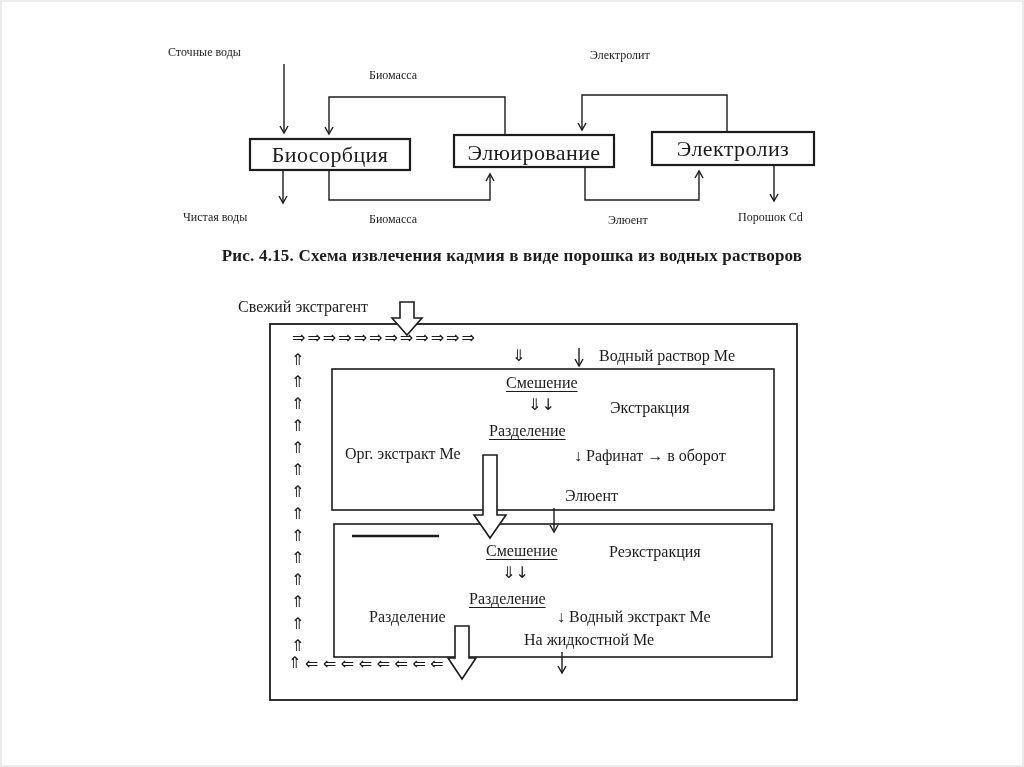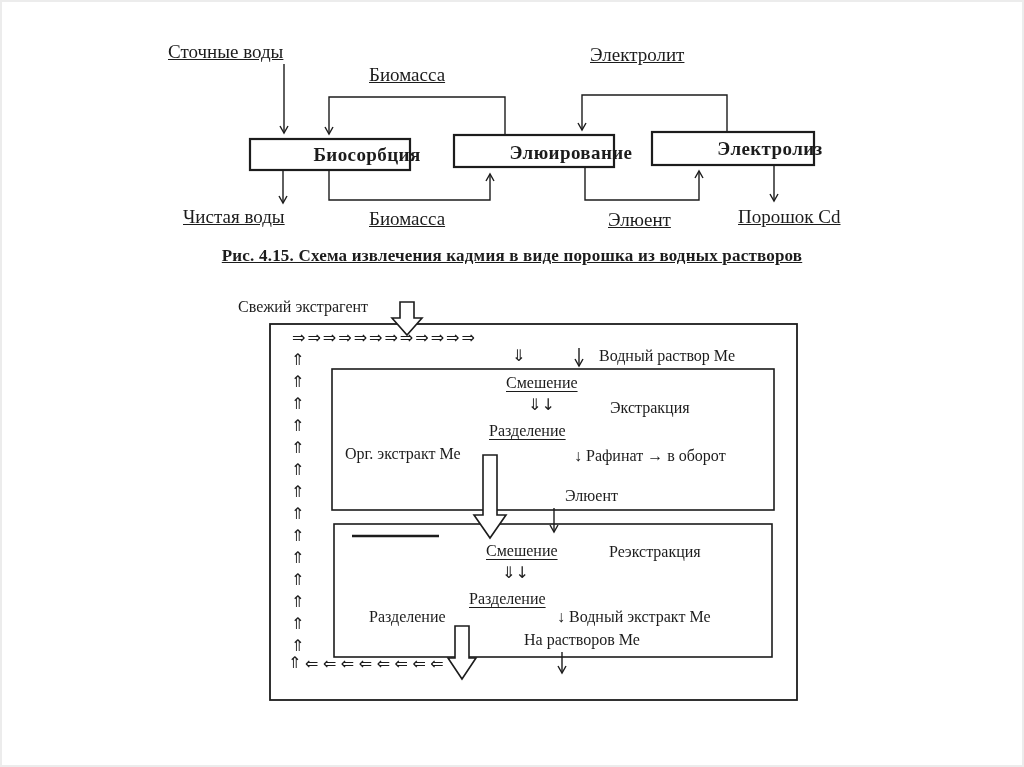--- a/index.html
+++ b/index.html
@@ -2,26 +2,26 @@
 <html><head>
 <meta charset="utf-8">
 <style>
   html,body{margin:0;padding:0;background:#ffffff;}
   #canvas{
     position:relative;width:1024px;height:767px;background:#ffffff;
     border:2px solid #ececec;outline:1px solid #d9d9d9;box-sizing:border-box;
     font-family:"Liberation Serif","DejaVu Serif",serif;color:#1c1c1c;overflow:hidden;
   }
   .abs{position:absolute;white-space:nowrap;}
-  .lbl{font-size:19px;line-height:18px;text-decoration:underline;}
+  .lbl{font-size:12px;line-height:18px;}
   .lbl2{font-size:16px;line-height:18px;}
-  .boxlbl{font-weight:bold;font-size:19px;letter-spacing:.4px;padding-left:37px;}
+  .boxlbl{font-weight:normal;font-size:22px;letter-spacing:.4px;}
   .procbox{position:absolute;display:flex;align-items:center;justify-content:center;}
   .u{text-decoration:underline;text-underline-offset:3px;}
-  .cap{position:absolute;left:0;width:100%;text-align:center;font-weight:bold;font-size:17px;letter-spacing:.2px;text-decoration:underline;}
+  .cap{position:absolute;left:0;width:100%;text-align:center;font-weight:bold;font-size:17px;letter-spacing:.2px;}
   .glyph{font-family:"DejaVu Sans",sans-serif;color:#1c1c1c;}
   .row-right{font-size:16px;letter-spacing:2px;}
   .row-left{font-size:16px;letter-spacing:4.5px;}
   .col-up{font-size:16px;line-height:22px;white-space:pre-line;}
   .dbl{font-size:16px;}
   svg{position:absolute;left:0;top:0;}
 </style>
 </head>
 <body>
 
@@ -118,16 +118,16 @@
   <div class="abs lbl2" style="left:343px;top:443px;">Орг. экстракт Ме</div>
   <div class="abs lbl2" style="left:572px;top:445px;">↓ Рафинат → в оборот</div>
   <div class="abs lbl2" style="left:563px;top:485px;">Элюент</div>
 
   <div class="abs lbl2 u" style="left:484px;top:540px;">Смешение</div>
   <div class="abs lbl2" style="left:607px;top:541px;">Реэкстракция</div>
   <div class="abs glyph dbl" style="left:500px;top:561px;">⇓↓</div>
   <div class="abs lbl2 u" style="left:467px;top:588px;">Разделение</div>
   <div class="abs lbl2" style="left:367px;top:606px;">Разделение</div>
   <div class="abs lbl2" style="left:555px;top:606px;">↓ Водный экстракт Ме</div>
-  <div class="abs lbl2" style="left:522px;top:629px;">На растворов Ме</div>
+  <div class="abs lbl2" style="left:522px;top:629px;">На жидкостной Ме</div>
 
 
 </div>
 
 </body></html>

